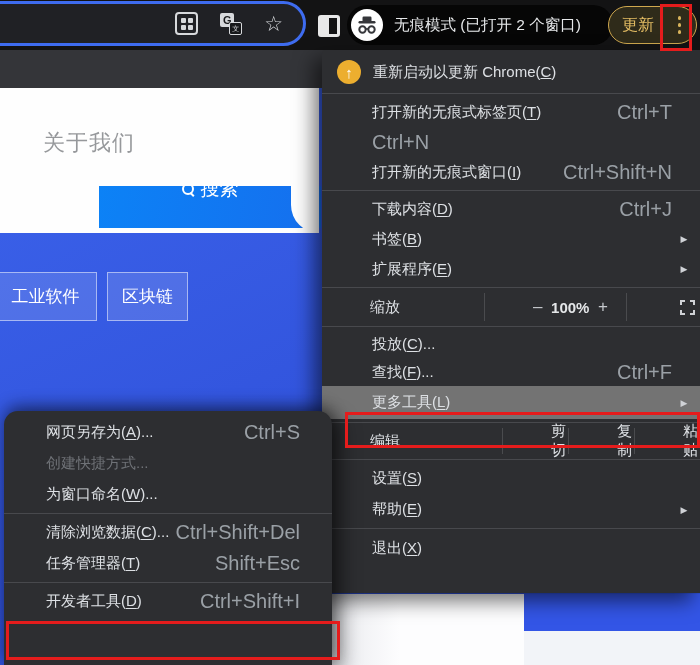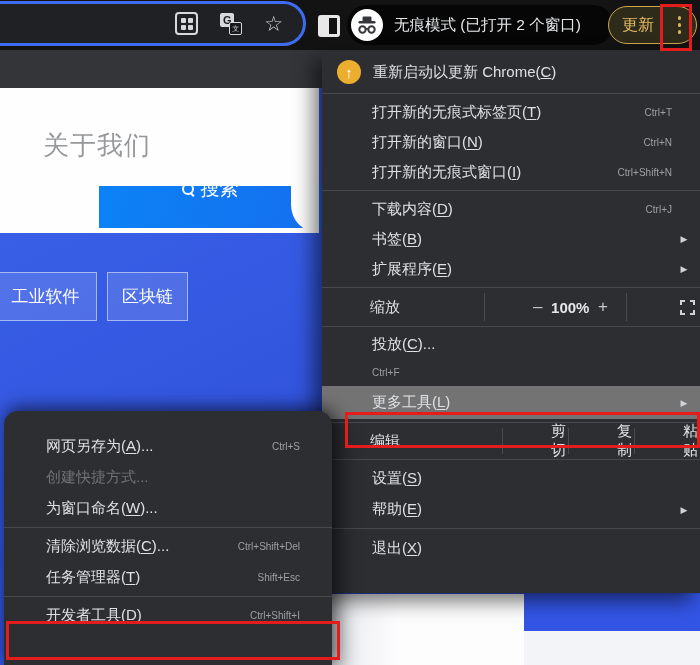--- a/index.html
+++ b/index.html
@@ -34,21 +34,21 @@
   .incog-label{color:#e6e8ea;font-size:15.5px;white-space:nowrap;}
   .update-pill{position:absolute;left:608px;top:6px;width:89px;height:38px;border-radius:19px;
     background:#2f2b1a;border:1.5px solid #cfa84e;box-sizing:border-box;
     display:flex;align-items:center;justify-content:space-between;padding:0 11px 0 13px;}
   .update-label{color:#e3bc63;font-size:16px;}
   .dots{display:flex;flex-direction:column;gap:3.5px;padding:4px;}
   .dots i{width:3.5px;height:3.5px;border-radius:50%;background:#d9b45c;}
   
   .hdr-band{position:absolute;left:0;top:50px;width:700px;height:38px;background:#343539;}
   .white-panel{position:absolute;left:0;top:88px;width:319px;height:145px;background:#fefefe;}
-  .page-title{position:absolute;left:43px;top:40px;font-size:26px;color:#96989b;letter-spacing:1px;}
+  .page-title{position:absolute;left:43px;top:40px;font-size:22px;color:#96989b;letter-spacing:1px;}
   .search-btn{position:absolute;left:99px;top:186px;width:222px;height:42px;overflow:hidden;
     background:linear-gradient(100deg,#0c82f6,#156fee);display:flex;align-items:flex-start;
     justify-content:center;color:#fff;}
   .search-inner{display:flex;align-items:center;gap:6px;margin-top:-10px;font-size:19px;}
   .mag{position:relative;width:13px;height:13px;display:inline-block;}
   .mag::before{content:"";position:absolute;left:0;top:0;width:8px;height:8px;border:2px solid #fff;border-radius:50%;}
   .mag::after{content:"";position:absolute;left:9px;top:9px;width:5px;height:2px;background:#fff;transform:rotate(45deg);transform-origin:0 0;}
   .corner-overlay{position:absolute;left:291px;top:186px;width:28px;height:47px;background:#fefefe;
     border-bottom-left-radius:34px;}
   .tag{position:absolute;top:272px;height:49px;border:1px solid rgba(255,255,255,.5);
@@ -58,25 +58,25 @@
   .tag2{left:107px;width:81px;}
   .br-white{position:absolute;left:332px;top:594px;width:192px;height:71px;
     background:linear-gradient(90deg,#e9eaee,#fdfdfe 35%);}
   .br-blue{position:absolute;left:524px;top:594px;width:176px;height:37px;background:#3355e6;}
   .br-gray{position:absolute;left:524px;top:631px;width:176px;height:34px;background:#f2f4f8;}
   
   .menu{background:#2d2e31;color:#dde0e4;font-size:15px;box-sizing:border-box;position:absolute;}
   .main-menu{left:322px;top:50px;width:378px;height:543px;border-radius:4px 0 0 10px;
     box-shadow:-8px 8px 20px rgba(0,0,0,.55);padding-top:4px;}
   .sub-menu{left:4px;top:411px;width:328px;height:254px;border-radius:14px 14px 0 0;
-    box-shadow:0 -5px 16px rgba(0,0,0,.45),10px 6px 20px rgba(0,0,0,.4);padding-top:20px;}
+    box-shadow:0 -5px 16px rgba(0,0,0,.45),10px 6px 20px rgba(0,0,0,.4);padding-top:6px;}
   .mi{display:flex;align-items:center;height:30px;padding:0 8px 0 50px;white-space:nowrap;}
   .sub-menu .mi{height:31px;padding-left:42px;padding-right:20px;}
   .mi .lbl{flex:1;overflow:hidden;}
-  .mi .sc{color:#9aa0a6;font-size:10px;margin-right:20px;}
+  .mi .sc{color:#9aa0a6;font-size:20px;margin-right:20px;}
   .sub-menu .sc{margin-right:12px;}
   .mi .arr{color:#cfd2d6;font-size:9px;margin-right:2px;width:12px;text-align:center;}
   .mi.hl{background:#737373;}
   .mi.disabled .lbl{color:#6f7277;}
   .mi u{text-underline-offset:2px;}
   .sep{height:1px;background:#48494d;margin:3px 0;}
   .restart{height:36px;padding-left:15px;display:flex;align-items:center;gap:12px;}
   .restart .badge{width:24px;height:24px;border-radius:50%;background:#ecae2f;color:#fff;
     display:flex;align-items:center;justify-content:center;font-size:15px;font-weight:bold;}.h28{height:28px}.h31{height:31px}.h33{height:33px}.h38{height:38px}
   .zrow,.erow{display:flex;align-items:stretch;height:32px;}
@@ -161,21 +161,20 @@
     <div class="restart">
       <span class="badge">↑</span>
       <span class="lbl">重新启动以更新 Chrome(<u>C</u>)</span>
     </div>
     <div class="sep"></div>
     <div class="mi">
       <span class="lbl">打开新的无痕式标签页(<u>T</u>)</span>
       <span class="sc">Ctrl+T</span>
     </div>
     <div class="mi">
-      <span class="lbl">打开新的窗口(<u>N</u>)</span>
       <span class="sc">Ctrl+N</span>
     </div>
     <div class="mi">
       <span class="lbl">打开新的无痕式窗口(<u>I</u>)</span>
       <span class="sc">Ctrl+Shift+N</span>
     </div>
     <div class="sep"></div>
     <div class="mi">
       <span class="lbl">下载内容(<u>D</u>)</span>
       <span class="sc">Ctrl+J</span>
@@ -205,20 +204,21 @@
           <path d="M14 10 V14 H10"></path>
           <path d="M5 14 H1 V10"></path>
         </svg>
       </div>
     </div>
     <div class="sep"></div>
     <div class="mi h28">
       <span class="lbl">投放(<u>C</u>)...</span>
     </div>
     <div class="mi h28">
+      <span class="lbl">查找(<u>F</u>)...</span>
       <span class="sc">Ctrl+F</span>
     </div>
     <div class="mi hl h33">
       <span class="lbl">更多工具(<u>L</u>)</span>
       <span class="arr">▶</span>
     </div>
     <div class="sep"></div>
     <div class="erow">
       <div class="cell e-label">编辑</div>
       <div class="vsep"></div>

